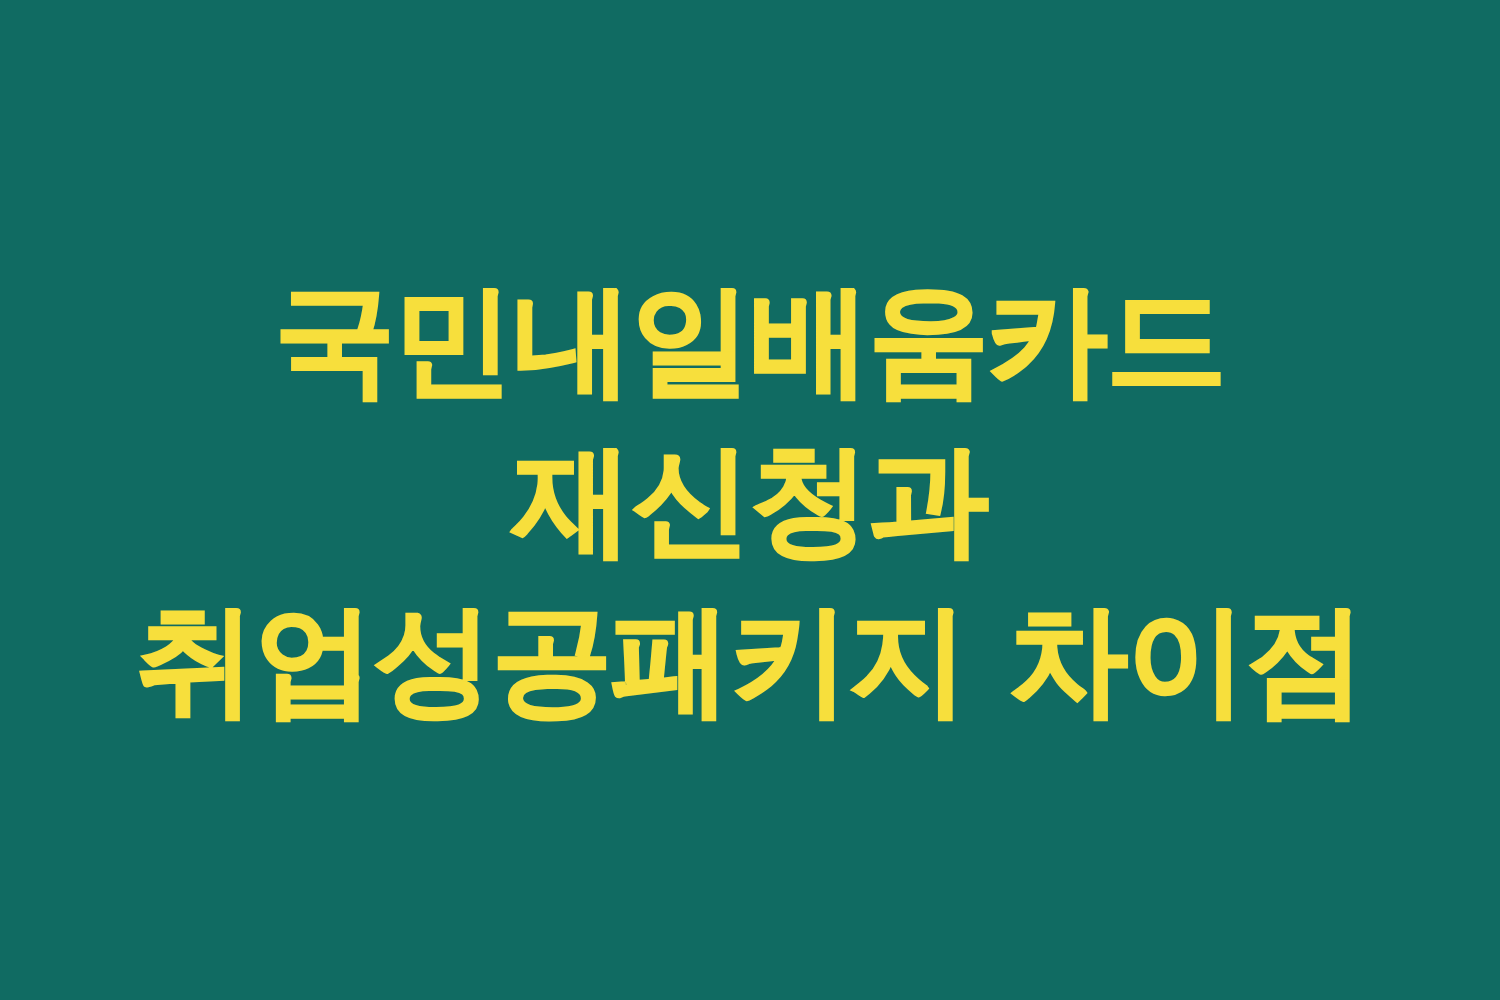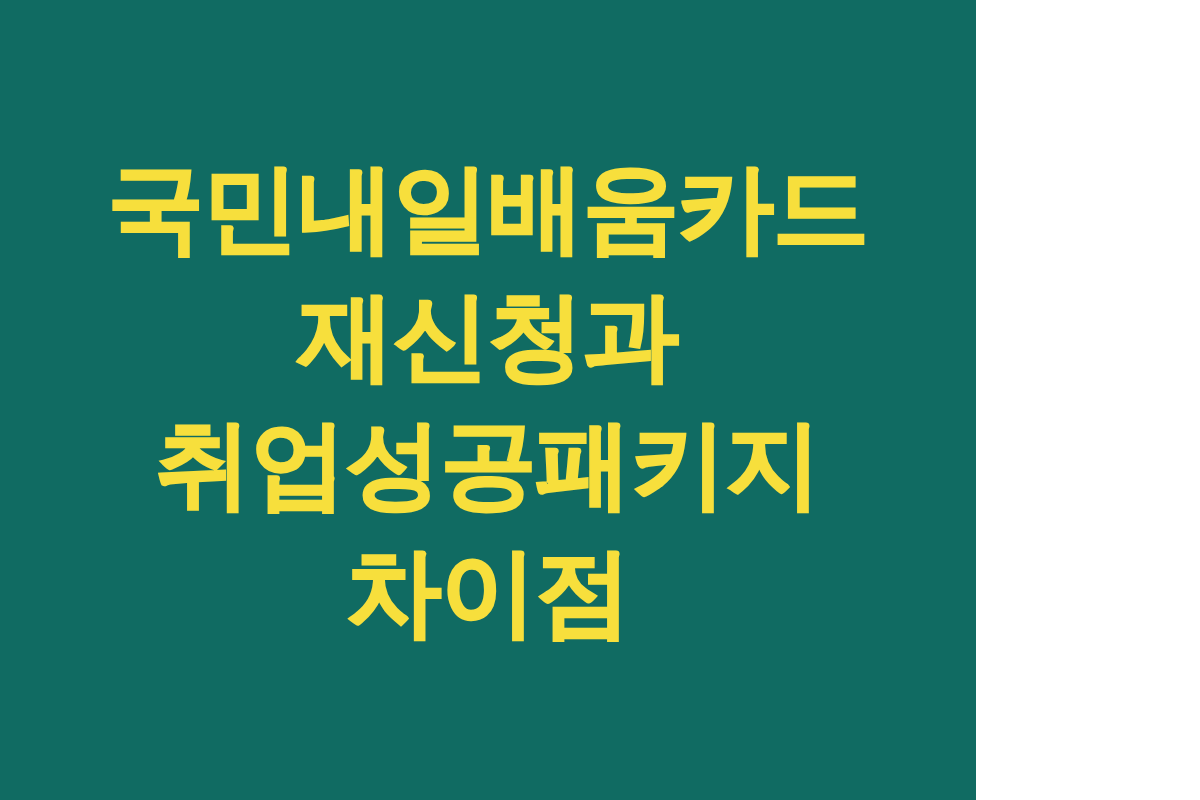--- a/index.html
+++ b/index.html
@@ -51,21 +51,21 @@
     text-align: center;
     white-space: normal;
     
     paint-order: stroke fill;
     -webkit-text-stroke: 2px #f7df3c;
   }
 </style>
 </head>
 <body>
 
-<div id="thumbnail-card" style="background-color: rgb(16, 107, 98); width: 976px; height: 800px;">
+<div id="thumbnail-card" style="background-color: rgb(16, 107, 98); width: 1200px; height: 800px;">
 
   <div id="headline-block">
 
     <h1 id="headline-text" style="color: rgb(247, 223, 60); -webkit-text-stroke: 2px rgb(247, 223, 60); font-size: 96px; line-height: 128px; text-align: center;">국민내일배움카드 재신청과 취업성공패키지 차이점</h1>
 
   </div>
 
 </div>
 
 </body></html>

